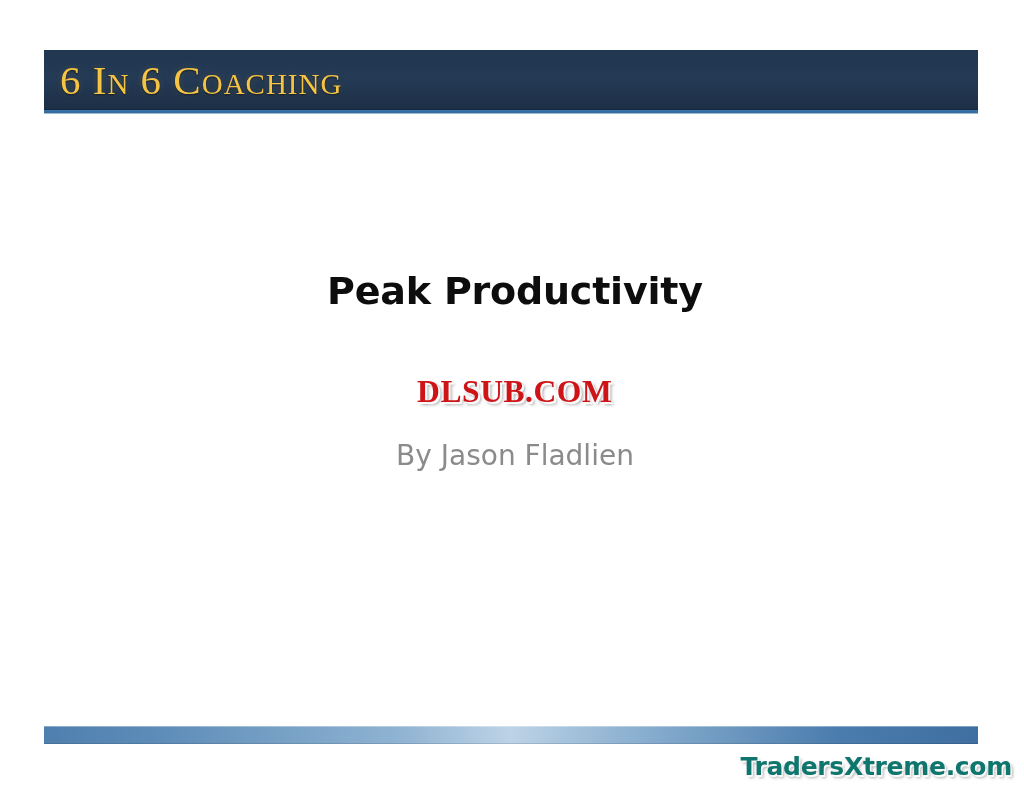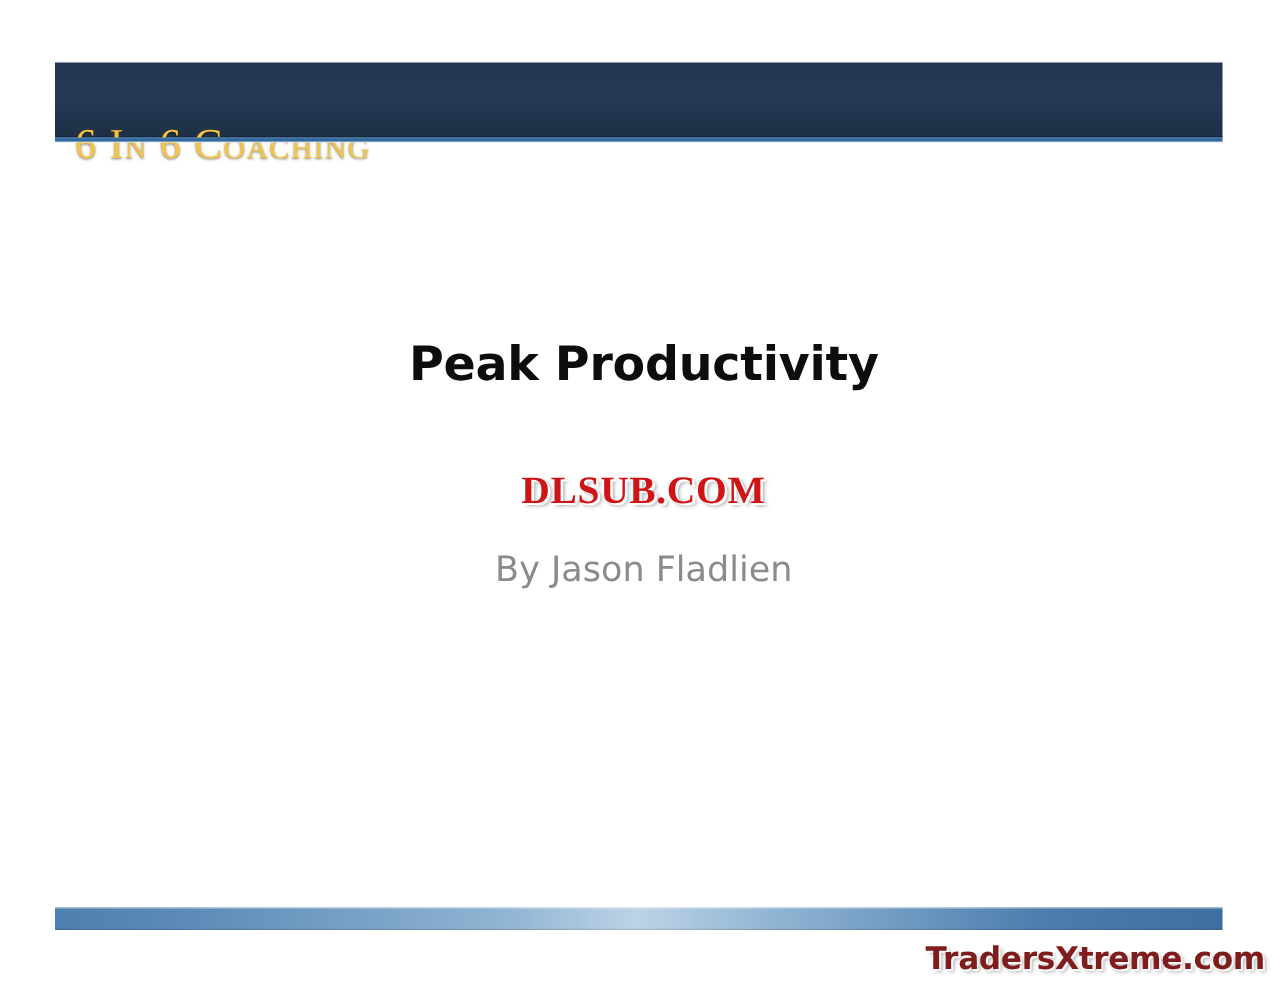--- a/index.html
+++ b/index.html
@@ -72,28 +72,27 @@
     top: 110px;
     width: 934px;
     height: 4px;
     background: linear-gradient(180deg, #3d7ab4 0%, #2f6596 60%, #cfe0ef 100%);
   }
   .banner-title {
     position: absolute;
     left: 16px;
     top: 4px;
     font-family: "Liberation Serif", "DejaVu Serif", serif;
-    font-size: 34px;
+    font-size: 41px;
     line-height: 52px;
     font-variant: small-caps;
     color: #f6c445;
     letter-spacing: 1px;
     white-space: nowrap;
     text-shadow: 0 1px 2px rgba(0,0,0,0.55), 0 0 6px rgba(246,196,69,0.18);
-    margin-top: 36px;
   }
 
   
   .content {
     position: absolute;
     left: 0;
     top: 0;
     width: 942px;
     height: 791px;
   }
@@ -171,21 +170,21 @@
     top: 752px;
     text-align: right;
   }
   .tx-text {
     display: inline-block;
     font-family: "DejaVu Sans", sans-serif;
     font-weight: 700;
     font-size: 25px;
     line-height: 30px;
     letter-spacing: -0.3px;
-    color: #7f1d1d;
+    color: #0f766e;
     -webkit-text-stroke: 2.2px #ffffff;
     paint-order: stroke fill;
     text-shadow:
       1.5px 1.5px 0 rgba(255,255,255,0.9),
       2.5px 2.5px 3px rgba(130,130,130,0.6);
     text-align: right;
   }
 </style>
 </head>
 <body>

